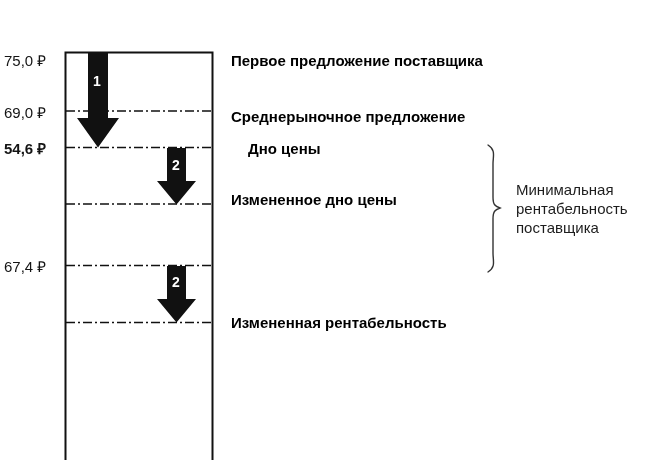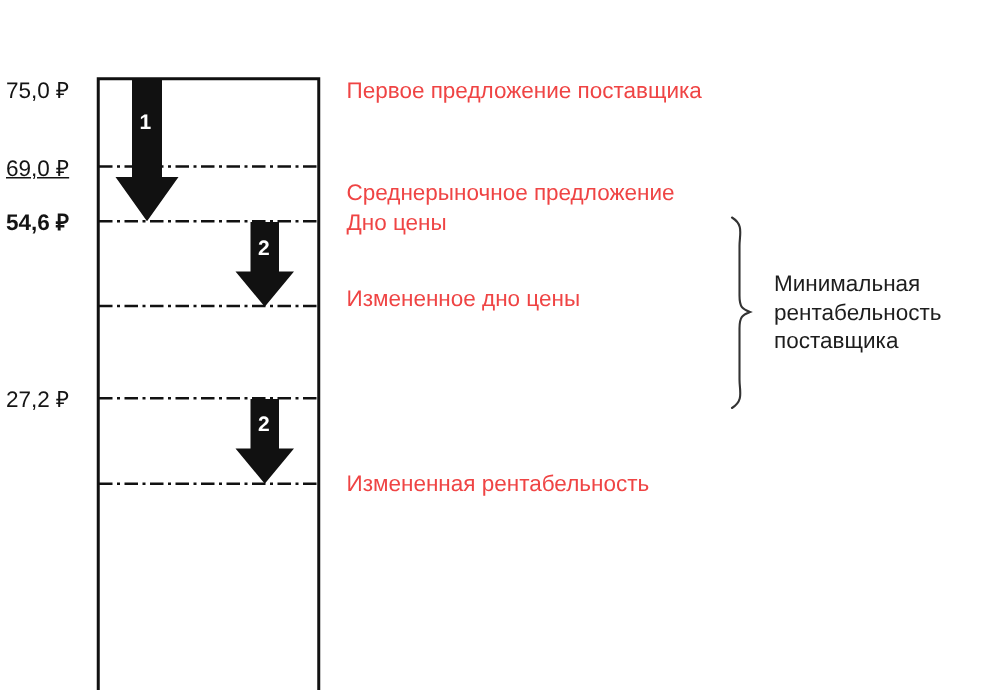--- a/index.html
+++ b/index.html
@@ -28,22 +28,23 @@
     line-height: 15px;
     color: #141414;
     white-space: nowrap;
     text-align: left;
     letter-spacing: 0px;
   }
   .level-label {
     position: absolute;
     font-size: 15px;
     line-height: 17px;
-    color: #ef4444;
+    color: #000000;
     white-space: nowrap;
+    font-weight: bold;
   }
   .bracket-label {
     position: absolute;
     font-size: 15px;
     line-height: 19px;
     color: #1d1d1d;
     white-space: normal;
     width: 140px;
   }
   svg.layer {
@@ -61,23 +62,23 @@
     line-height: 14px;
     font-family: "Liberation Sans", sans-serif;
   }
 </style>
 </head>
 <body>
 
 <div id="diagram-root">
 
   <div class="price-label" style="left:4px; top:9px;">75,0 ₽</div>
-  <div class="price-label" style="left:4px; top:61px;text-decoration:underline;">69,0 ₽</div>
+  <div class="price-label" style="left:4px; top:61px;">69,0 ₽</div>
   <div class="price-label" style="left:4px; top:97px;font-weight:bold;">54,6 ₽</div>
-  <div class="price-label" style="left:4px; top:215px;">27,2 ₽</div>
+  <div class="price-label" style="left:4px; top:215px;">67,4 ₽</div>
 
   <svg class="layer" viewBox="0 0 654 460" xmlns="http://www.w3.org/2000/svg">
 
     <rect x="65.5" y="8.5" width="147" height="441" fill="#ffffff" stroke="#111111" stroke-width="2"></rect>
 
     <line x1="66" y1="67" x2="212" y2="67" stroke="#111111" stroke-width="1.6" stroke-dasharray="9 3 2 3"></line>
     <line x1="66" y1="103.5" x2="212" y2="103.5" stroke="#111111" stroke-width="1.6" stroke-dasharray="9 3 2 3"></line>
     <line x1="66" y1="160" x2="212" y2="160" stroke="#111111" stroke-width="1.6" stroke-dasharray="9 3 2 3"></line>
     <line x1="66" y1="221.5" x2="212" y2="221.5" stroke="#111111" stroke-width="1.6" stroke-dasharray="9 3 2 3"></line>
     <line x1="66" y1="278.5" x2="212" y2="278.5" stroke="#111111" stroke-width="1.6" stroke-dasharray="9 3 2 3"></line>
@@ -95,20 +96,20 @@
              C 495 166, 493 167, 493 175
              L 493 209
              C 493 217, 496 223, 488 228" fill="none" stroke="#333333" stroke-width="1.4" stroke-linecap="round"></path>
   </svg>
 
   <div class="arrow-num" style="left:93px; top:30px;">1</div>
   <div class="arrow-num" style="left:172px; top:114px;">2</div>
   <div class="arrow-num" style="left:172px; top:231px;">2</div>
 
   <div class="level-label" style="left:231px; top:8px;">Первое предложение поставщика</div>
-  <div class="level-label" style="left:231px; top:76px;">Среднерыночное предложение</div>
-  <div class="level-label" style="left:231px; top:96px;">Дно цены</div>
+  <div class="level-label" style="left:231px; top:64px;">Среднерыночное предложение</div>
+  <div class="level-label" style="left:248px; top:96px;">Дно цены</div>
   <div class="level-label" style="left:231px; top:147px;">Измененное дно цены</div>
   <div class="level-label" style="left:231px; top:270px;">Измененная рентабельность</div>
 
   <div class="bracket-label" style="left:516px; top:136px;">Минимальная рентабельность поставщика</div>
 
 </div>
 
 </body></html>

